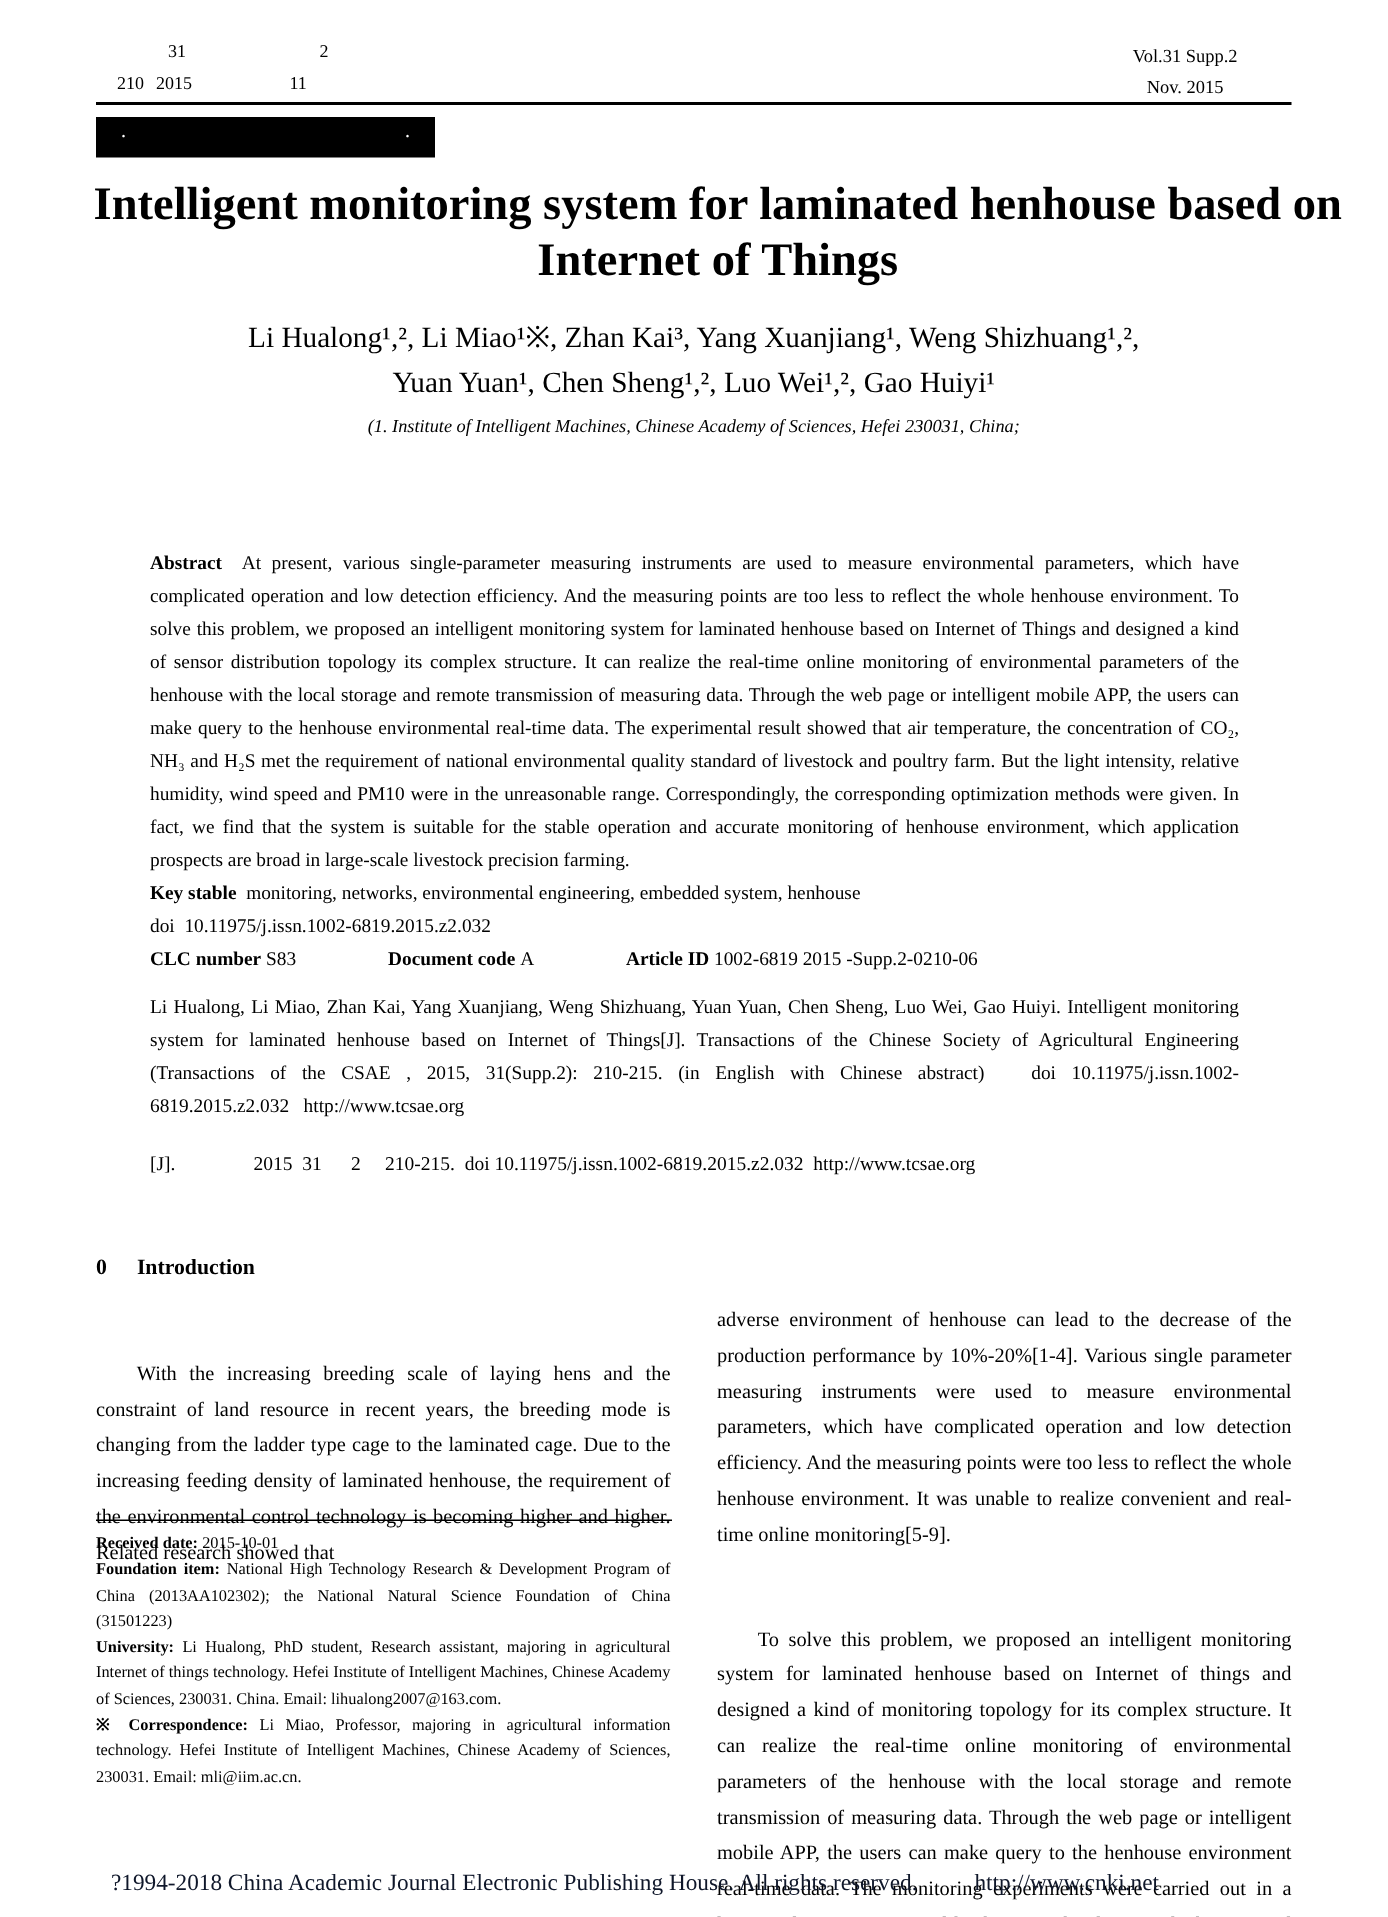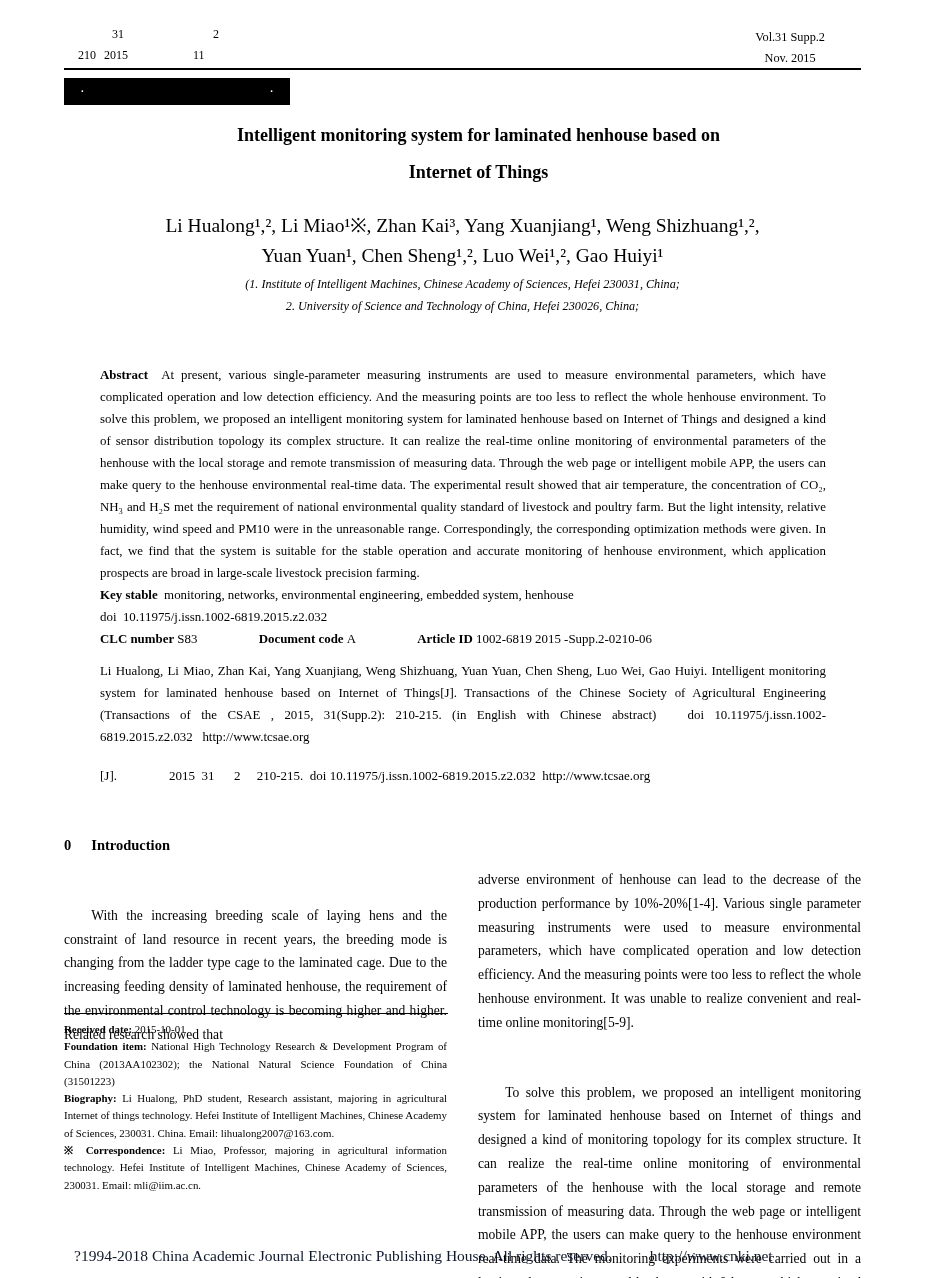--- a/index.html
+++ b/index.html
@@ -13,21 +13,21 @@
   .frag { position:absolute; font-size:12px; white-space:nowrap; }
   .journal-name { position:absolute; top:48px; left:0; right:0; text-align:center; font-size:12.8px; }
   .hdr-right { position:absolute; right:100px; top:27px; text-align:center; font-size:12.3px; line-height:21px; }
   .hdr-rule { position:absolute; top:68px; left:64px; right:64px; border-top:2px solid #000; }
   .banner {
     position:absolute; top:78px; left:64px; width:226px; height:27px;
     background:#000; color:#fff; display:flex; justify-content:space-between;
     align-items:center; padding:0 16px; font-size:14px;
   }
   .title { position:absolute; top:117px; left:0; right:0; text-align:center;
-    font-weight:700; font-size:18px; line-height:37px;margin-left:32px; }
+    font-weight:700; font-size:31px; line-height:37px;margin-left:32px; }
   .authors { position:absolute; top:211px; left:0; right:0; text-align:center;
     font-size:19.5px; line-height:30px; }
   .affils { position:absolute; top:274px; left:0; right:0; text-align:center;
     font-style:italic; font-size:12.2px; line-height:21.5px; }
   .absblock { position:absolute; top:364px; left:100px; width:726px;
     font-size:12.9px; line-height:22px; text-align:justify; }
   .absblock p { text-align:justify; }
   .clc-pair { margin-right:58px; }
   .citation { position:absolute; top:660px; left:100px; width:726px;
     font-size:12.9px; line-height:22px; text-align:justify; }
@@ -75,21 +75,20 @@
     <div>Internet of Things</div>
   </h1>
 
   <div class="authors">
     <div>Li Hualong¹,², Li Miao¹※, Zhan Kai³, Yang Xuanjiang¹, Weng Shizhuang¹,²,</div>
     <div>Yuan Yuan¹, Chen Sheng¹,², Luo Wei¹,², Gao Huiyi¹</div>
   </div>
 
   <div class="affils">
     <div>(1. Institute of Intelligent Machines, Chinese Academy of Sciences, Hefei 230031, China;</div>
-    <div>2. University of Science and Technology of China, Hefei 230026, China;</div>
   </div>
 
   <div class="absblock">
     <p><b>Abstract</b><span>&nbsp; At present, various single-parameter measuring instruments are used to measure environmental parameters, which have complicated operation and low detection efficiency. And the measuring points are too less to reflect the whole henhouse environment. To solve this problem, we proposed an intelligent monitoring system for laminated henhouse based on Internet of Things and designed a kind of sensor distribution topology its complex structure. It can realize the real-time online monitoring of environmental parameters of the henhouse with the local storage and remote transmission of measuring data. Through the web page or intelligent mobile APP, the users can make query to the henhouse environmental real-time data. The experimental result showed that air temperature, the concentration of CO₂, NH₃ and H₂S met the requirement of national environmental quality standard of livestock and poultry farm. But the light intensity, relative humidity, wind speed and PM10 were in the unreasonable range. Correspondingly, the corresponding optimization methods were given. In fact, we find that the system is suitable for the stable operation and accurate monitoring of henhouse environment, which application prospects are broad in large-scale livestock precision farming.</span></p>
     <p><b>Key stable</b><span>&nbsp; monitoring, networks, environmental engineering, embedded system, henhouse</span></p>
     <p>doi&nbsp;&nbsp;10.11975/j.issn.1002-6819.2015.z2.032</p>
     <p>
       <span class="clc-pair"><b>CLC number</b><span>&nbsp;S83</span></span>
       <span class="clc-pair"><b>Document code</b><span>&nbsp;A</span></span>
       <span class="clc-pair"><b>Article ID</b><span>&nbsp;1002-6819 2015 -Supp.2-0210-06</span></span>
@@ -104,21 +103,21 @@
 
   <div class="col col-left">
     <h2><span>0</span><span class="sec-title">Introduction</span></h2>
     <p>With the increasing breeding scale of laying hens and the constraint of land resource in recent years, the breeding mode is changing from the ladder type cage to the laminated cage. Due to the increasing feeding density of laminated henhouse, the requirement of the environmental control technology is becoming higher and higher. Related research showed that</p>
   </div>
 
   <div class="fn-rule"></div>
   <div class="fn-block">
     <p><b>Received date:</b><span> 2015-10-01</span></p>
     <p><b>Foundation item:</b><span> National High Technology Research &amp; Development Program of China (2013AA102302); the National Natural Science Foundation of China (31501223)</span></p>
-    <p><b>Biography:</b><span> Li Hualong, PhD student, Research assistant, majoring in agricultural Internet of things technology. Hefei Institute of Intelligent Machines, Chinese Academy of Sciences, 230031. China. Email: lihualong2007@163.com.</span></p>
+    <p><b>University:</b><span> Li Hualong, PhD student, Research assistant, majoring in agricultural Internet of things technology. Hefei Institute of Intelligent Machines, Chinese Academy of Sciences, 230031. China. Email: lihualong2007@163.com.</span></p>
     <p><b>※ Correspondence:</b><span> Li Miao, Professor, majoring in agricultural information technology. Hefei Institute of Intelligent Machines, Chinese Academy of Sciences, 230031. Email: mli@iim.ac.cn.</span></p>
   </div>
 
   <div class="col col-right">
     <p class="noindent">adverse environment of henhouse can lead to the decrease of the production performance by 10%-20%[1-4]. Various single parameter measuring instruments were used to measure environmental parameters, which have complicated operation and low detection efficiency. And the measuring points were too less to reflect the whole henhouse environment. It was unable to realize convenient and real-time online monitoring[5-9].</p>
     <p>To solve this problem, we proposed an intelligent monitoring system for laminated henhouse based on Internet of things and designed a kind of monitoring topology for its complex structure. It can realize the real-time online monitoring of environmental parameters of the henhouse with the local storage and remote transmission of measuring data. Through the web page or intelligent mobile APP, the users can make query to the henhouse environment real-time data. The monitoring experiments were carried out in a laminated automatic control henhouse with 8 layers, which contained 5</p>
   </div>
 
   <div class="footer">
     <span>?1994-2018 China Academic Journal Electronic Publishing House. All rights reserved.</span><span class="url">http://www.cnki.net</span>

